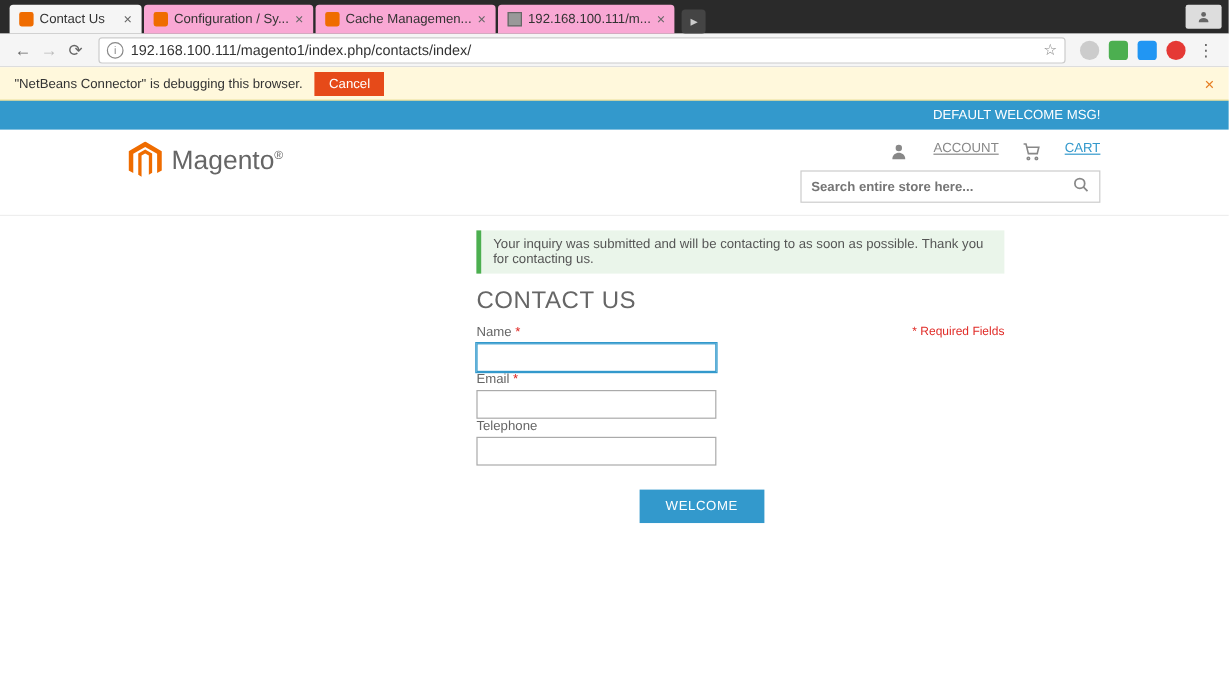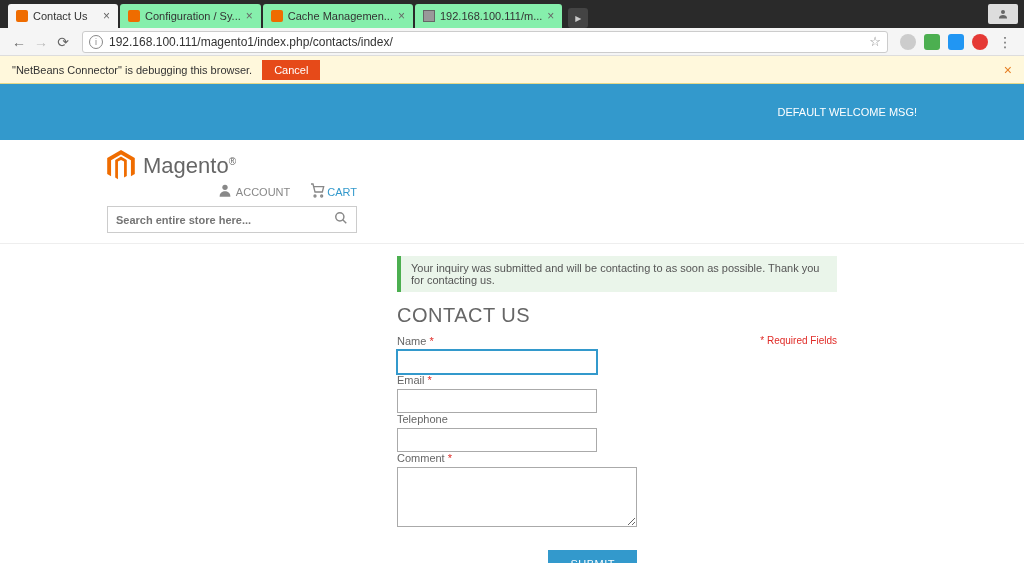--- a/index.html
+++ b/index.html
@@ -3,21 +3,21 @@
   <meta charset="utf-8">
   <style>
     * { margin: 0; padding: 0; box-sizing: border-box; }
     body { font-family: Arial, Helvetica, sans-serif; font-size: 12px; color: #333; background: #fff; }
     
     
     .browser-top { background: #2a2a2a; display: flex; align-items: center; height: 28px; }
     .tab-bar { display: flex; align-items: flex-end; height: 28px; padding-left: 8px; }
     .tab { display: flex; align-items: center; height: 24px; padding: 0 8px; background: #ccc; margin-right: 2px; border-radius: 3px 3px 0 0; font-size: 11px; color: #333; min-width: 110px; max-width: 160px; position: relative; }
     .tab.active { background: #f5f5f5; }
-    .tab.inactive { background: #86efac; color: #333; }
+    .tab.inactive { background: #f9a8d4; color: #333; }
     .tab .favicon { width: 12px; height: 12px; margin-right: 5px; flex-shrink: 0; }
     .tab .favicon.orange { background: #ef6c00; border-radius: 2px; }
     .tab .favicon.gray { background: #999; border: 1px solid #666; }
     .tab .tab-title { white-space: nowrap; overflow: hidden; text-overflow: ellipsis; flex: 1; }
     .tab .tab-close { margin-left: 5px; font-size: 12px; color: #666; cursor: pointer; }
     .new-tab-btn { width: 20px; height: 20px; background: #444; border-radius: 3px; margin-left: 4px; display: flex; align-items: center; justify-content: center; color: #ccc; }
     .user-icon-bar { margin-left: auto; width: 30px; height: 20px; background: #ddd; border-radius: 2px; margin-right: 6px; display: flex; align-items: center; justify-content: center; }
     
     .addr-bar { background: #f5f5f5; display: flex; align-items: center; height: 28px; padding: 0 8px; border-bottom: 1px solid #ddd; }
     .nav-btn { width: 22px; height: 22px; display: flex; align-items: center; justify-content: center; color: #666; font-size: 14px; }
@@ -33,31 +33,31 @@
     .ext-icon.blue { background: #2196f3; border-radius: 3px; }
     .ext-icon.red { background: #e53935; border-radius: 50%; }
     .menu-dots { color: #666; font-size: 14px; padding: 0 4px; }
 
     .debug-bar { background: #fff8dc; border-bottom: 1px solid #e6d98a; display: flex; align-items: center; height: 28px; padding: 0 12px; font-size: 11px; color: #333; }
     .debug-bar .cancel-btn { background: #e64a19; color: #fff; border: none; padding: 4px 12px; margin-left: 10px; font-size: 11px; cursor: pointer; border-radius: 0; }
     .debug-bar .close-x { margin-left: auto; color: #e67e22; font-size: 14px; cursor: pointer; }
 
     
     .welcome-bar { background: #3399cc; color: #fff; text-align: right; padding: 6px 0; font-size: 11px; }
-    .welcome-bar .container { max-width: 830px; margin: 16px auto; padding: 0 10px; }
+    .welcome-bar .container { max-width: 830px; margin: 0 auto; padding: 0 10px; }
     
     .header-row { border-bottom: 1px solid #eee; }
-    .header-inner { max-width: 830px; margin: 0 auto; padding: 10px; display: flex; align-items: flex-start; justify-content: space-between; flex-direction: column; }
+    .header-inner { max-width: 830px; margin: 0 auto; padding: 10px; display: flex; align-items: flex-start; justify-content: space-between; }
     .logo-area { display: flex; align-items: center; gap: 8px; }
     .logo-mark { display: flex; }
     .logo-text { font-size: 22px; color: #666; font-weight: 300; }
     .logo-text .reg { font-size: 10px; vertical-align: super; }
     .header-right { display: flex; flex-direction: column; align-items: flex-end; gap: 8px; }
     .header-links { display: flex; gap: 18px; align-items: center; font-size: 11px; }
-    .hl-item { display: flex; align-items: flex-end; gap: 3px; color: #888; }
+    .hl-item { display: flex; align-items: flex-start; gap: 21px; color: #888; text-decoration: underline; }
     .hl-item.cart-link { color: #3399cc; }
     .hl-icon { width: 16px; height: 16px; }
     .search-box { display: flex; align-items: center; border: 1px solid #ccc; padding: 4px 8px; width: 250px; }
     .search-box input { border: none; outline: none; flex: 1; font-size: 11px; color: #888; font-weight: bold; }
     .search-box .search-ic { color: #888; font-size: 13px; }
 
     .main-col { max-width: 460px; margin: 0 auto; margin-left: calc(50% - 125px); padding: 0 10px; }
     .msg-box { background: #eaf5ea; border-left: 4px solid #4caf50; padding: 6px 10px; font-size: 11px; color: #555; margin-top: 12px; }
     .page-title { font-size: 20px; color: #666; font-weight: 400; margin: 12px 0 8px; letter-spacing: 0.5px; }
     .form-row { display: flex; justify-content: space-between; align-items: flex-start; }
@@ -194,23 +194,19 @@
         <input type="text" class="focused" style="">
       </div>
       <div class="field">
         <label><span>Email</span> <span class="req">*</span></label>
         <input type="text" style="">
       </div>
       <div class="field">
         <label><span>Telephone</span></label>
         <input type="text" style="">
       </div>
-      <div class="field comment-field">
-        <label><span>Comment</span> <span class="req">*</span></label>
-        <textarea style=""></textarea>
-      </div>
       <div class="submit-row">
-        <button class="submit-btn">SUBMIT</button>
+        <button class="submit-btn">WELCOME</button>
       </div>
     </div>
     <div class="required-note"><span class="ast">* </span><span>Required Fields</span></div>
   </div>
 </div>
 
 </body></html>

